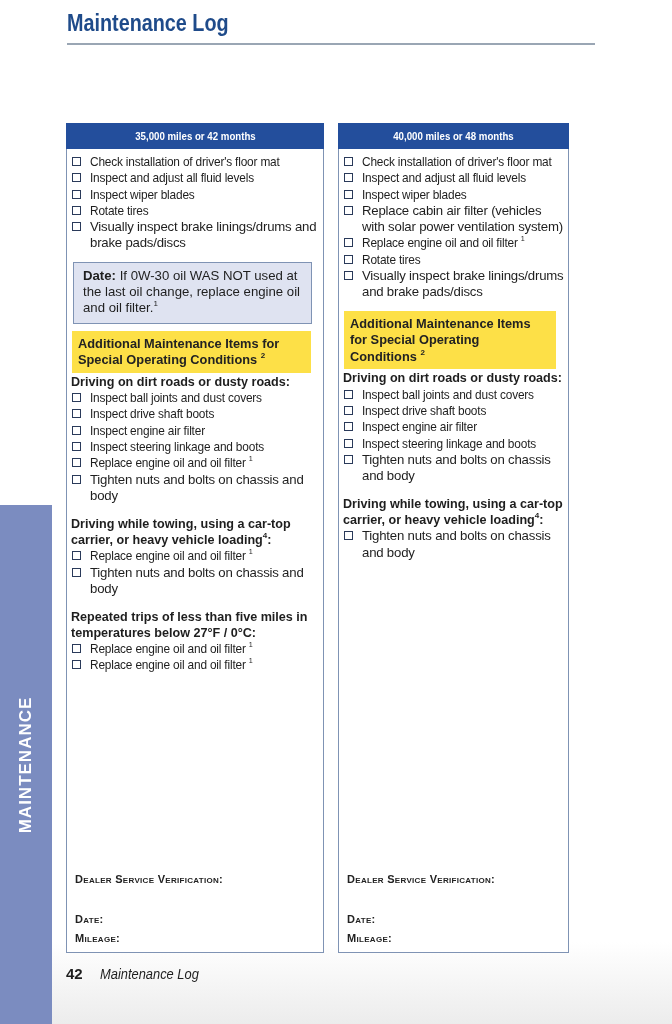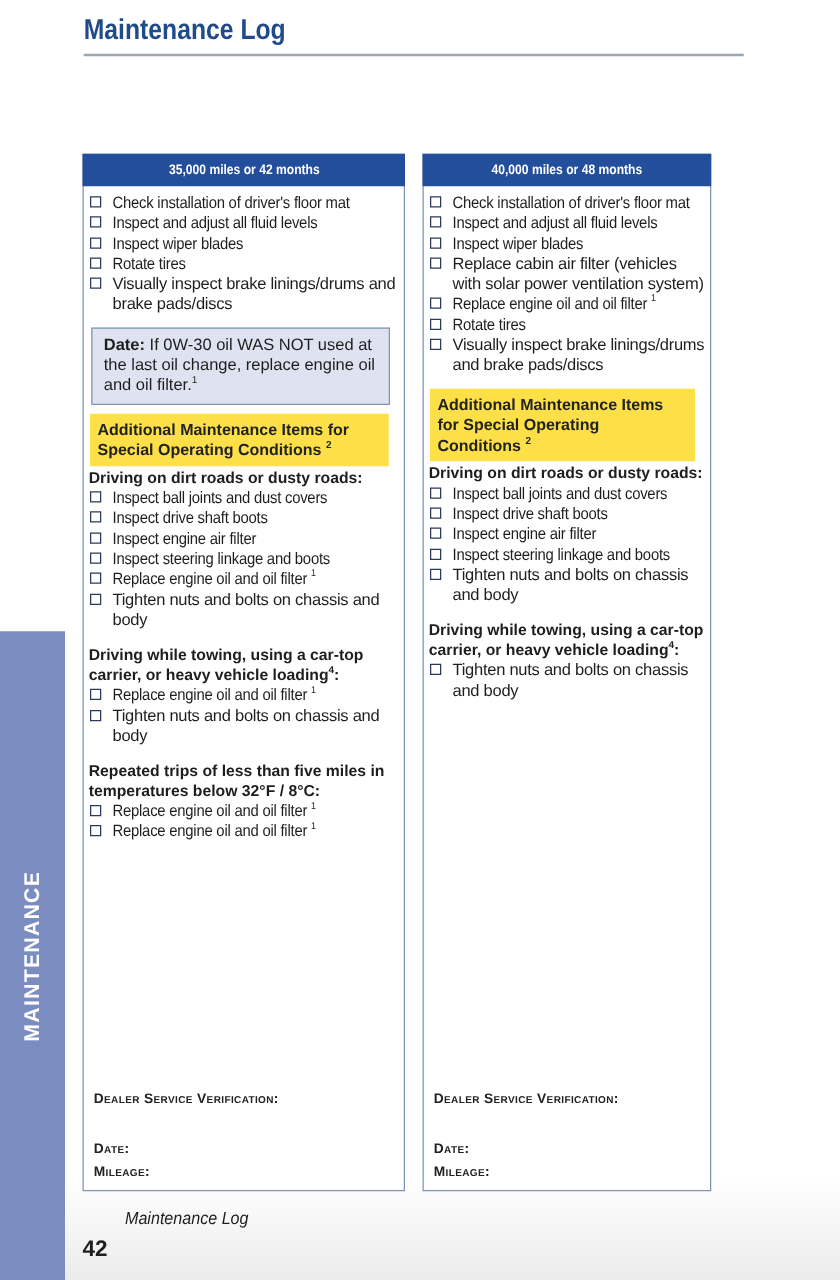--- a/index.html
+++ b/index.html
@@ -64,21 +64,21 @@
   }
   .cond {
     font-weight:bold; font-size:12.6px; line-height:15.5px; margin-top:13px;
   }
   .cond.first { margin-top:2px; }
   .verif {
     position:absolute; left:8px; font-weight:bold; font-size:11px;
     font-variant: small-caps; letter-spacing:0.3px; color:#222;
   }
   .footer-num {
-    position:absolute; left:66px; top:965px; font-weight:bold; font-size:18px;margin-top:24px;
+    position:absolute; left:66px; top:965px; font-weight:bold; font-size:15px;
   }
   .footer-label {
     position:absolute; left:100px; top:966px; font-style:italic; font-size:14px;
     transform:scaleX(0.92); transform-origin:left;
   }
 </style>
 </head>
 <body>
 
 <div class="page-title">Maintenance Log</div>
@@ -105,21 +105,21 @@
     <div class="item"><span class="cbx"></span><span class="txt">Inspect drive shaft boots</span></div>
     <div class="item"><span class="cbx"></span><span class="txt">Inspect engine air filter</span></div>
     <div class="item"><span class="cbx"></span><span class="txt">Inspect steering linkage and boots</span></div>
     <div class="item"><span class="cbx"></span><span class="txt"><span>Replace engine oil and oil filter</span> <sup>1</sup></span></div>
     <div class="item"><span class="cbx"></span><span class="txt wrap">Tighten nuts and bolts on chassis and body</span></div>
 
     <div class="cond"><span>Driving while towing, using a car-top carrier, or heavy vehicle loading</span><sup>4</sup>:</div>
     <div class="item"><span class="cbx"></span><span class="txt"><span>Replace engine oil and oil filter</span> <sup>1</sup></span></div>
     <div class="item"><span class="cbx"></span><span class="txt wrap">Tighten nuts and bolts on chassis and body</span></div>
 
-    <div class="cond">Repeated trips of less than five miles in temperatures below 32°F / 8°C:</div>
+    <div class="cond">Repeated trips of less than five miles in temperatures below 27°F / 0°C:</div>
     <div class="item"><span class="cbx"></span><span class="txt"><span>Replace engine oil and oil filter</span> <sup>1</sup></span></div>
 
     <div class="item"><span class="cbx"></span><span class="txt"><span>Replace engine oil and oil filter</span> <sup>1</sup></span></div>
   </div>
   <div class="verif" style="top:749px;">Dealer Service Verification:</div>
   <div class="verif" style="top:789px;">Date:</div>
   <div class="verif" style="top:808px;">Mileage:</div>
 </div>
 
 <div class="col right">

